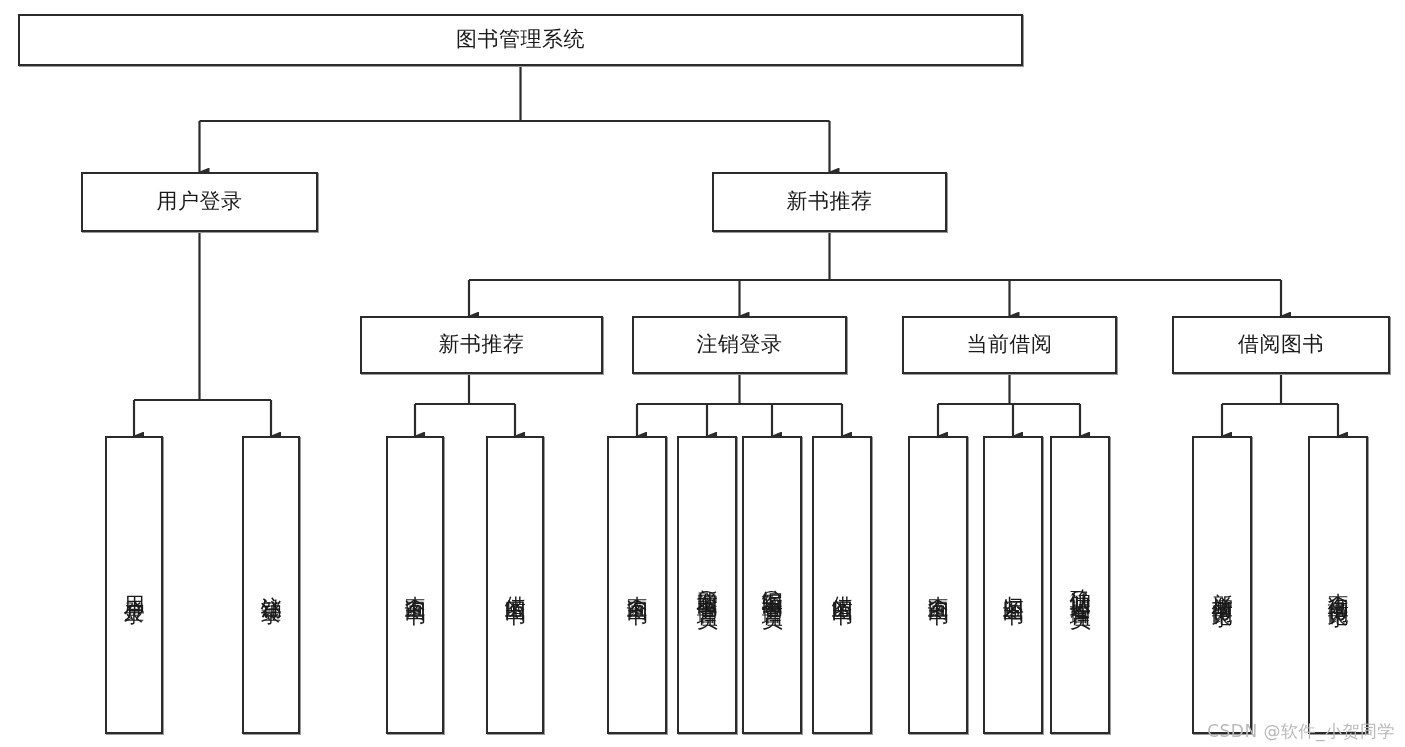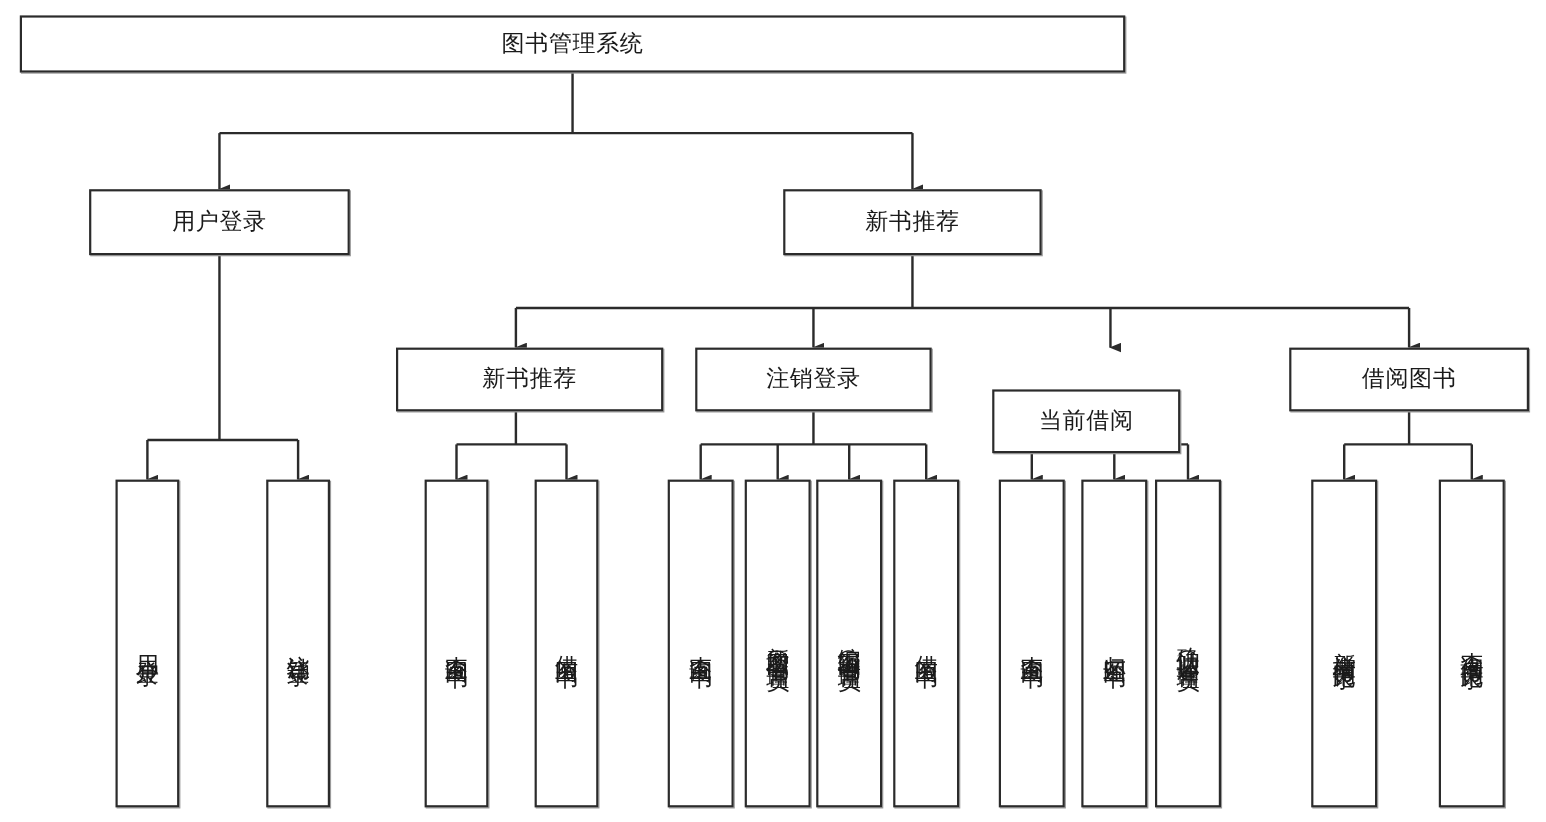--- a/index.html
+++ b/index.html
@@ -129,21 +129,21 @@
       </div>
       <div class="node horiz" style="left: 712px; top: 172px; width: 235px; height: 60px;">
         <span class="label">新书推荐</span>
       </div>
       <div class="node horiz" style="left: 360px; top: 316px; width: 243px; height: 58px;">
         <span class="label">新书推荐</span>
       </div>
       <div class="node horiz" style="left: 632px; top: 316px; width: 215px; height: 58px;">
         <span class="label">注销登录</span>
       </div>
-      <div class="node horiz" style="left: 902px; top: 316px; width: 171px; height: 58px; margin-top: 38px;">
+      <div class="node horiz" style="left: 902px; top: 316px; width: 215px; height: 58px;">
         <span class="label">当前借阅</span>
       </div>
       <div class="node horiz" style="left: 1172px; top: 316px; width: 218px; height: 58px;">
         <span class="label">借阅图书</span>
       </div>
       <div class="node vert" style="left: 105px; top: 436px; width: 58px; height: 298px;">
         <span class="label">用户登录</span>
       </div>
       <div class="node vert" style="left: 242px; top: 436px; width: 58px; height: 298px;">
         <span class="label">注销登录</span>
@@ -176,13 +176,14 @@
         <span class="label">确认归还（管理员）</span>
       </div>
       <div class="node vert" style="left: 1192px; top: 436px; width: 60px; height: 298px;">
         <span class="label">新增借阅记录</span>
       </div>
       <div class="node vert" style="left: 1308px; top: 436px; width: 60px; height: 298px;">
         <span class="label">查询借阅记录</span>
       </div>
     </div>
 
+  <div id="watermark">CSDN @软件_小贺同学</div>
 </div>
 
 </body></html>

